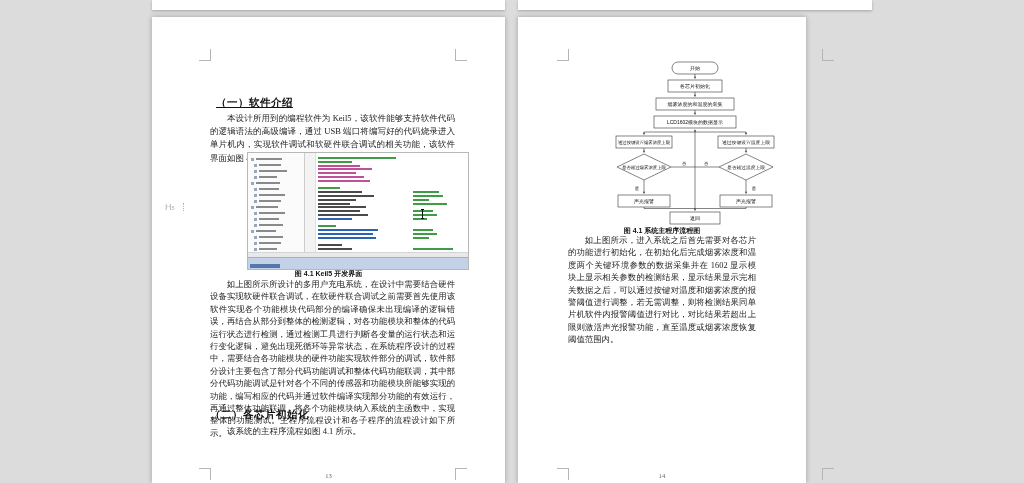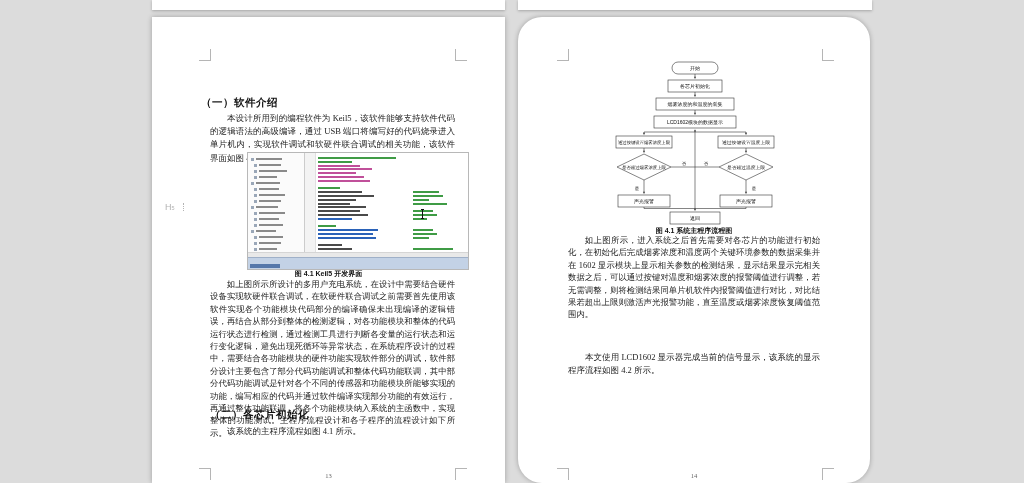--- a/index.html
+++ b/index.html
@@ -68,21 +68,21 @@
 
 <div class="page" style="left:152px;width:353px;">
   <div class="cm tl" style="left:47px;top:32px;"></div>
   <div class="cm tr" style="left:303px;top:32px;"></div>
   <div class="cm bl" style="left:47px;top:451px;"></div>
   <div class="cm br" style="left:303px;top:451px;"></div>
 
   <div class="margin-marker"><span>H</span><span class="sub">5</span></div>
   <div class="margin-dots"></div>
 
-  <div class="heading" style="left:49px;top:79px;">（一）软件介绍</div>
+  <div class="heading" style="left:64px;top:79px;text-decoration:underline;">（一）软件介绍</div>
   <div class="para" style="left:58px;right:50px;top:95px;">本设计所用到的编程软件为 Keil5，该软件能够支持软件代码的逻辑语法的高级编译，通过 USB 端口将编写好的代码烧录进入单片机内，实现软件调试和软硬件联合调试的相关功能，该软件界面如图 4.1 所示。</div>
 
   <div class="keil">
     <div class="keil-tree">
       <div>
           <div class="trow">
             <span class="ticon" style="margin-left: 3px;"></span>
             <span class="tbar" style="width: 26px;"></span>
           </div>
           <div class="trow">
@@ -245,21 +245,21 @@
   <div class="fig-caption" style="top:252px;">图 4.1 Keil5 开发界面</div>
 
   <div class="para tight" style="left:58px;right:50px;top:262px;">如上图所示所设计的多用户充电系统，在设计中需要结合硬件设备实现软硬件联合调试，在软硬件联合调试之前需要首先使用该软件实现各个功能模块代码部分的编译确保未出现编译的逻辑错误，再结合从部分到整体的检测逻辑，对各功能模块和整体的代码运行状态进行检测，通过检测工具进行判断各变量的运行状态和运行变化逻辑，避免出现死循环等异常状态，在系统程序设计的过程中，需要结合各功能模块的硬件功能实现软件部分的调试，软件部分设计主要包含了部分代码功能调试和整体代码功能联调，其中部分代码功能调试是针对各个不同的传感器和功能模块所能够实现的功能，编写相应的代码并通过软件编译实现部分功能的有效运行，再通过整体功能联调，将各个功能模块纳入系统的主函数中，实现整体的功能测试。主程序流程设计和各子程序的流程设计如下所示。</div>
 
   <div class="heading" style="left:58px;top:391px;">（二）各芯片初始化</div>
   <div class="para" style="left:58px;right:68px;top:408px;">该系统的主程序流程如图 4.1 所示。</div>
 
   <div class="page-num">13</div>
 </div>
 
-<div class="page" style="left:518px;width:352px;border-radius:24px;">
+<div class="page" style="left:518px;width:288px;">
   <div class="cm tl" style="left:39px;top:32px;"></div>
   <div class="cm tr" style="left:304px;top:32px;"></div>
   <div class="cm bl" style="left:39px;top:451px;"></div>
   <div class="cm br" style="left:304px;top:451px;"></div>
 
   <svg class="flowchart" viewBox="0 0 354 175">
     <defs>
       <marker id="ah" viewBox="0 0 6 6" refX="4.5" refY="3" markerWidth="5" markerHeight="5" orient="auto">
         <path d="M1,1 L5,3 L1,5 Z" fill="#333"></path>
       </marker>
@@ -307,16 +307,15 @@
 
     <text class="fc-s" x="166" y="107.5">否</text>
     <text class="fc-s" x="188" y="107.5">否</text>
     <text class="fc-s" x="119" y="133">是</text>
     <text class="fc-s" x="236" y="133">是</text>
   </svg>
   <div class="fig-caption" style="top:209px;">图 4.1  系统主程序流程图</div>
 
   <div class="para tight" style="left:50px;right:50px;top:218px;">如上图所示，进入系统之后首先需要对各芯片的功能进行初始化，在初始化后完成烟雾浓度和温度两个关键环境参数的数据采集并在 1602 显示模块上显示相关参数的检测结果，显示结果显示完相关数据之后，可以通过按键对温度和烟雾浓度的报警阈值进行调整，若无需调整，则将检测结果同单片机软件内报警阈值进行对比，对比结果若超出上限则激活声光报警功能，直至温度或烟雾浓度恢复阈值范围内。</div>
 
-  <div class="para" style="left:50px;right:50px;top:334px;">本文使用 LCD1602 显示器完成当前的信号显示，该系统的显示程序流程如图 4.2 所示。</div>
 
   <div class="page-num">14</div>
 </div>
 
 </body></html>

